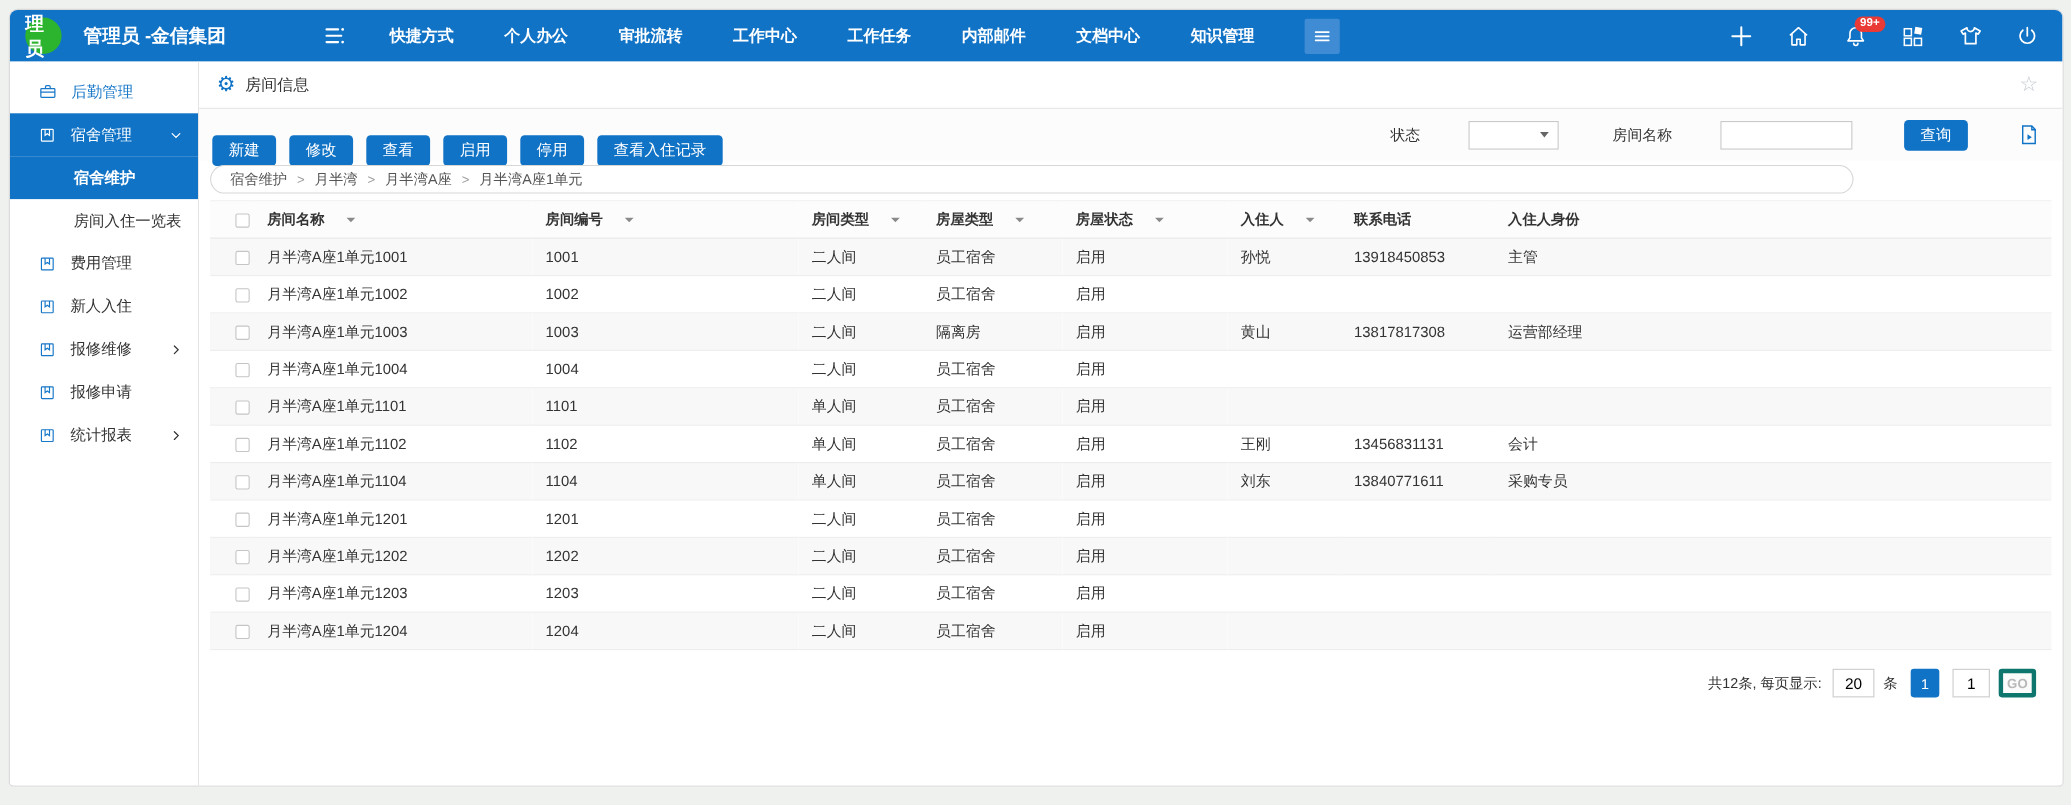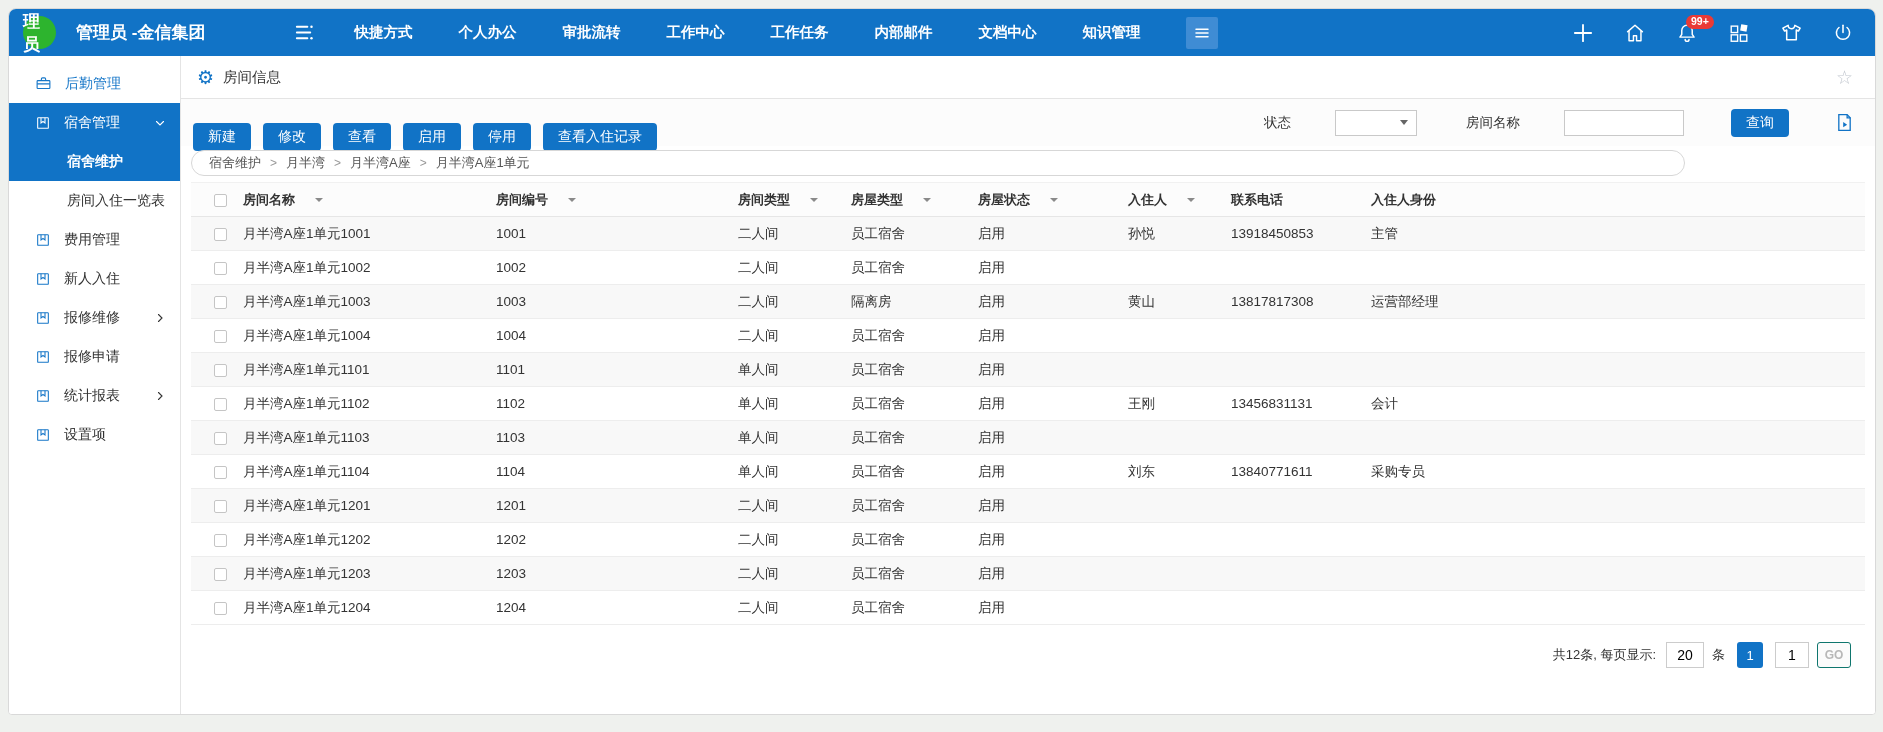--- a/index.html
+++ b/index.html
@@ -136,21 +136,21 @@
   .pg-current {
     width:26px; height:26px; background:#1173c6; color:#fff; border-radius:3px;
     display:flex; align-items:center; justify-content:center; font-size:13px; cursor:pointer;
     margin-right:12px;
   }
   .pg-goto {
     width:34px; height:26px; border:1px solid #ccc; text-align:center; font-size:14px;
     font-family:inherit; outline:none; background:#fff; margin-right:8px;
   }
   .pg-go {
-    width:34px; height:26px; border:1px solid #0f766e; border-radius:3px; background:#fbfbfb;
+    width:34px; height:26px; border:4px solid #0f766e; border-radius:3px; background:#fbfbfb;
     color:#b8b8b8; font-size:12px; font-weight:bold; display:flex; align-items:center; justify-content:center;
     cursor:default;
   }
   svg { display:block; }
 </style>
 </head>
 <body>
 
 <div class="frame">
   <div class="app">
@@ -320,29 +320,20 @@
                 <rect x="4" y="4" width="16" height="16" rx="1"></rect>
                 <path d="M9 4v8l3-2.2 3 2.2V4"></path>
               </svg>
             </span>
             <span class="sb-label">统计报表</span>
             <span class="sb-chevron">
               <svg width="12" height="12" viewBox="0 0 24 24" fill="none" stroke="currentColor" stroke-width="2.2" stroke-linecap="round">
                 <path d="M9 5l7 7-7 7"></path>
               </svg>
             </span>
-          </div>
-          <div class="sb-row sb-item">
-            <span class="sb-icon">
-              <svg width="16" height="16" viewBox="0 0 24 24" fill="none" stroke="currentColor" stroke-width="1.6">
-                <rect x="4" y="4" width="16" height="16" rx="1"></rect>
-                <path d="M9 4v8l3-2.2 3 2.2V4"></path>
-              </svg>
-            </span>
-            <span class="sb-label">设置项</span>
           </div>
         </aside>
 
       <main class="content">
 
         <div class="page-header">
           <span class="gear">⚙</span>
           <span class="page-title">房间信息</span>
           <span class="fav-star">☆</span>
         </div>
@@ -475,31 +466,20 @@
                   <td>1102</td>
                   <td>单人间</td>
                   <td>员工宿舍</td>
                   <td>启用</td>
                   <td>王刚</td>
                   <td>13456831131</td>
                   <td>会计</td>
                 </tr>
                 <tr>
                   <td class="cb-cell"><span class="checkbox"></span></td>
-                  <td>月半湾A座1单元1103</td>
-                  <td>1103</td>
-                  <td>单人间</td>
-                  <td>员工宿舍</td>
-                  <td>启用</td>
-                  <td></td>
-                  <td></td>
-                  <td></td>
-                </tr>
-                <tr>
-                  <td class="cb-cell"><span class="checkbox"></span></td>
                   <td>月半湾A座1单元1104</td>
                   <td>1104</td>
                   <td>单人间</td>
                   <td>员工宿舍</td>
                   <td>启用</td>
                   <td>刘东</td>
                   <td>13840771611</td>
                   <td>采购专员</td>
                 </tr>
                 <tr>

